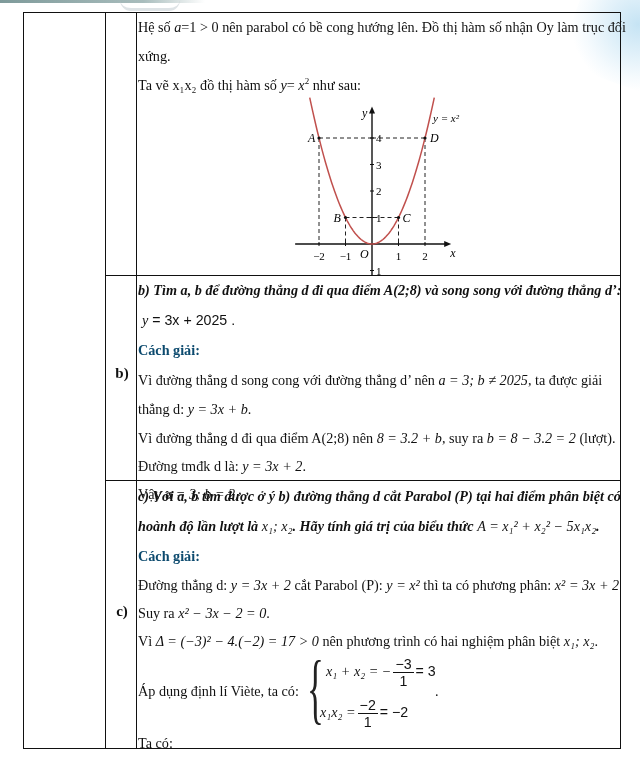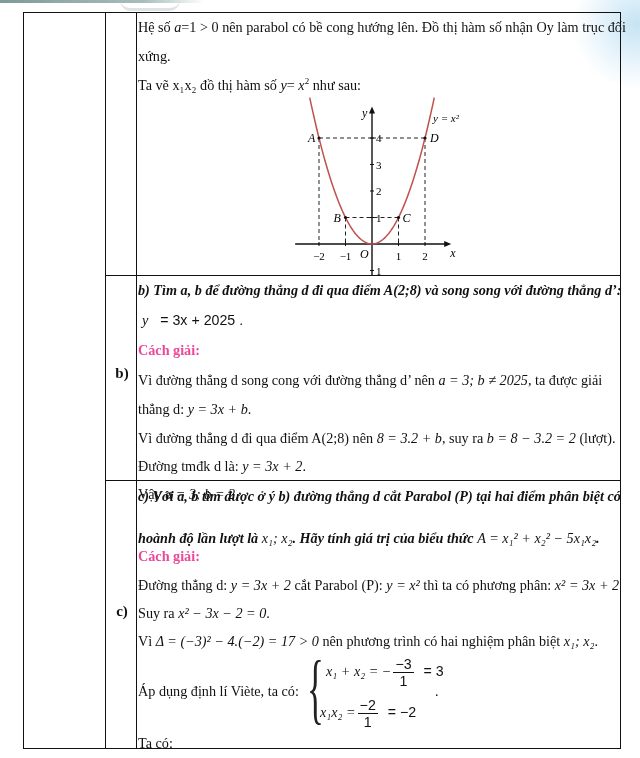--- a/index.html
+++ b/index.html
@@ -28,23 +28,23 @@
   }
   .vline { position: absolute; top: -1px; bottom: -1px; width: 0; border-left: 1.5px solid #111; }
   .hline { position: absolute; height: 0; border-top: 1.5px solid #111; }
   .rowlabel {
     position: absolute; left: 83px; width: 30px; text-align: center;
     font-weight: bold; font-size: 15px;
   }
   .cell { position: absolute; left: 114px; right: 6px; font-size: 14.2px; line-height: 26px; }
   .line { position: absolute; left: 0; white-space: nowrap; }
   .m { font-style: italic; font-family: "Liberation Serif", serif; }
-  .mn { font-family: "Liberation Sans", sans-serif; font-style: normal; margin-left: 8px; }
+  .mn { font-family: "Liberation Sans", sans-serif; font-style: normal; }
   .q { font-weight: bold; font-style: italic; }
-  .red { color: #ec4899; font-weight: bold; }
+  .red { color: #0c4a6e; font-weight: bold; }
   sup { font-size: 9px; vertical-align: 6px; line-height: 0; }
   .frac { display: inline-block; text-align: center; vertical-align: middle; margin: 0 2px; }
   .frac .num { display: block; border-bottom: 1px solid #111; padding: 0 2px; line-height: 16px; font-family: "Liberation Sans", sans-serif; }
   .frac .den { display: block; line-height: 16px; font-family: "Liberation Sans", sans-serif; }
   .brace {
     position: absolute; font-size: 78px; line-height: 78px; font-weight: 100;
     transform: scaleX(0.45); transform-origin: left center; color: #222;
   }
   svg text { font-family: "Liberation Serif", serif; }
 </style>
@@ -137,21 +137,21 @@
       <span>Đường tmđk d là: </span><span class="m">y = 3x + 2</span><span>.</span>
     </div>
     <div class="line" style="top:206px">
       <span>Vậy </span><span class="m">a = 3; b = 2</span><span>.</span>
     </div>
   </div>
 
   <div class="rowlabel" style="top:590px">c)</div>
   <div class="cell" style="top:467px">
     <div class="line q" style="top:3px">c) Với a, b tìm được ở ý b) đường thẳng d cắt Parabol (P) tại hai điểm phân biệt có</div>
-    <div class="line q" style="top:45px">
+    <div class="line q" style="top:33px">
       <span>hoành độ lần lượt là </span><span class="m" style="font-weight:normal">x₁; x₂</span><span>. Hãy tính giá trị của biểu thức </span><span class="m" style="font-weight:normal">A = x₁² + x₂² − 5x₁x₂</span><span>.</span>
     </div>
     <div class="line red" style="top:63px">Cách giải:</div>
     <div class="line" style="top:92px">
       <span>Đường thẳng d: </span><span class="m">y = 3x + 2</span><span> cắt Parabol (P): </span><span class="m">y = x²</span><span> thì ta có phương phân: </span><span class="m">x² = 3x + 2</span>
     </div>
     <div class="line" style="top:120px">
       <span>Suy ra </span><span class="m">x² − 3x − 2 = 0</span><span>.</span>
     </div>
     <div class="line" style="top:148px">

